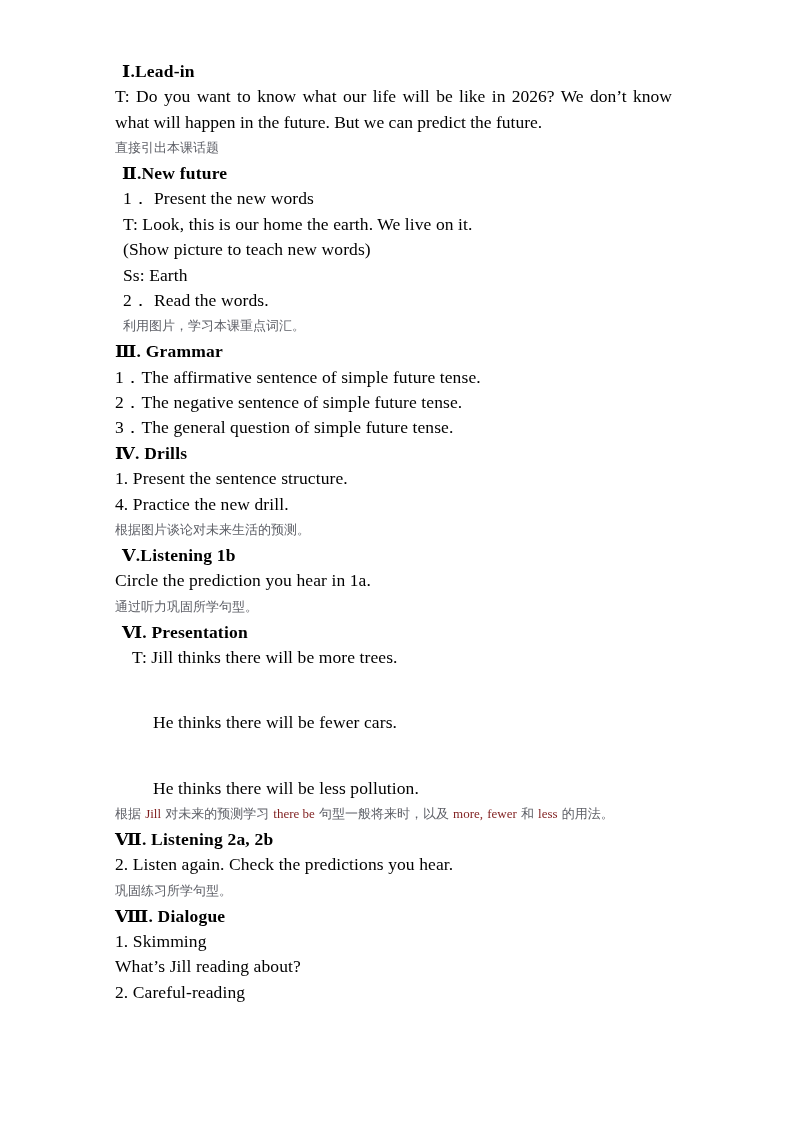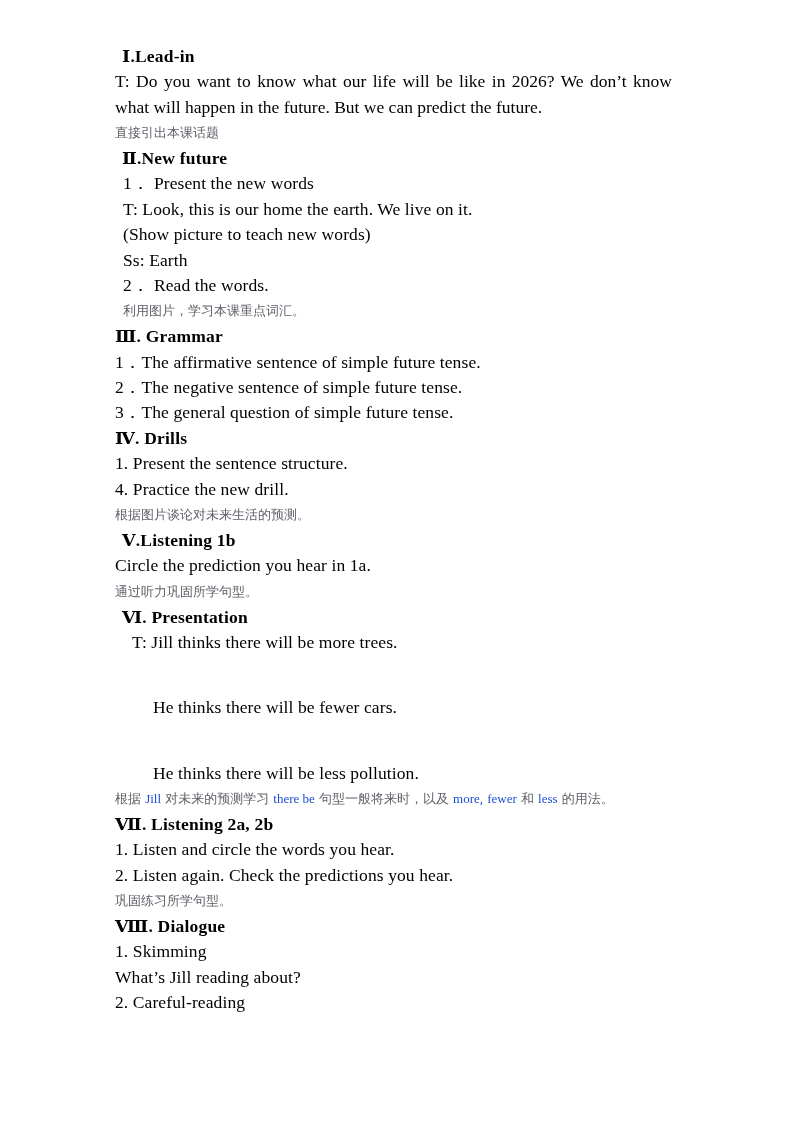--- a/index.html
+++ b/index.html
@@ -16,21 +16,21 @@
     color: #000000;
     -webkit-font-smoothing: antialiased;
   }
 
   .page {
     position: absolute;
     left: 0; top: 0;
     width: 794px;
     height: 865px;
     box-sizing: border-box;
-    padding: 44px 122px 0 115px;
+    padding: 59px 122px 0 115px;
   }
 
   .doc { width: 557px; }
 
   
   .line {
     font-size: 17.5px;
     line-height: 25.4px;
     white-space: pre-wrap;
     letter-spacing: 0.1px;
@@ -46,21 +46,21 @@
   
   .cn {
     color: #5f6168;
     font-size: 13px;
     line-height: 25.8px;
     font-family: "DejaVu Serif", "Liberation Serif", serif;
     font-weight: normal;
     white-space: pre-wrap;
   }
   .cn .en {
-    color: #1d4ed8;
+    color: #7f1d1d;
     font-family: "Liberation Serif", "DejaVu Serif", serif;
   }
 
   
   .just {
     text-align: justify;
     text-align-last: left;
     font-size: 17.5px;
     line-height: 25.4px;
   }
@@ -107,21 +107,20 @@
     <div class="line">Circle the prediction you hear in 1a.</div>
     <div class="cn">通过听力巩固所学句型。</div>
 
     <div class="heading ind-head">Ⅵ. Presentation</div>
     <div class="line ind-2">T: Jill thinks there will be more trees.</div>
     <div class="line ind-3">He thinks there will be fewer cars.</div>
     <div class="line ind-3">He thinks there will be less pollution.</div>
     <div class="cn just-cn"><span>根据 </span><span class="en">Jill</span><span> 对未来的预测学习 </span><span class="en">there be</span><span> 句型一般将来时，以及 </span><span class="en">more,</span> <span class="en">fewer</span><span> 和 </span><span class="en">less</span><span> 的用法。</span></div>
 
     <div class="heading">Ⅶ. Listening 2a, 2b</div>
-    <div class="line">1. Listen and circle the words you hear.</div>
     <div class="line">2. Listen again. Check the predictions you hear.</div>
     <div class="cn">巩固练习所学句型。</div>
 
     <div class="heading">Ⅷ. Dialogue</div>
     <div class="line">1. Skimming</div>
     <div class="line">What’s Jill reading about?</div>
     <div class="line">2. Careful-reading</div>
 
   </div>
 </div>

